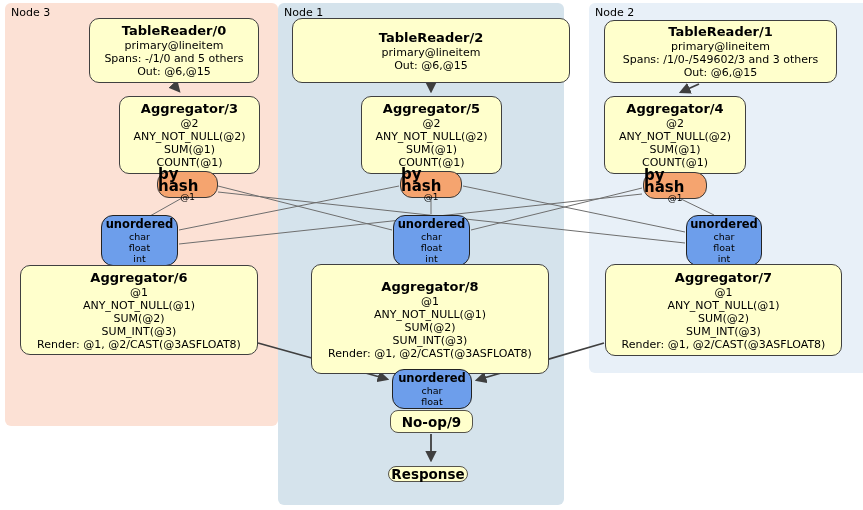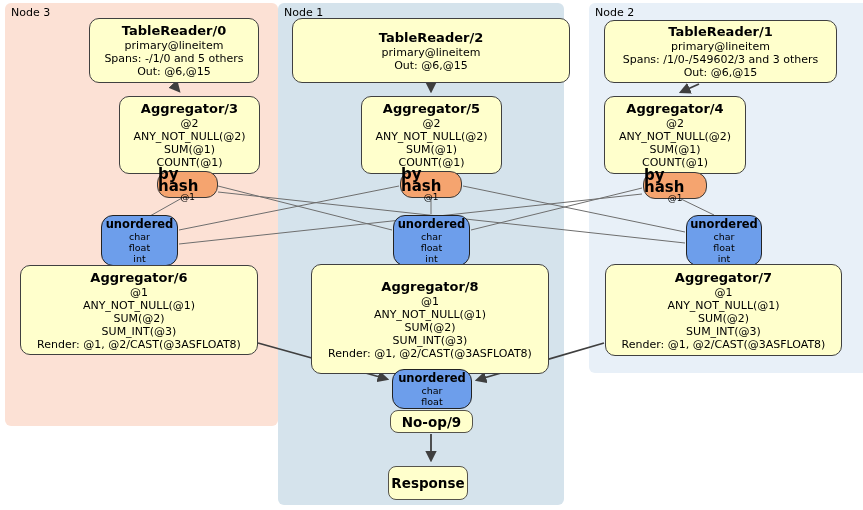--- a/index.html
+++ b/index.html
@@ -43,21 +43,21 @@
   .stype{font-size:9.5px;line-height:11px;color:#000;}
   #s3{left:101px;top:215px;width:77px;height:51px;}
   #s1{left:393px;top:215px;width:77px;height:51px;}
   #s2{left:686px;top:215px;width:76px;height:51px;}
   #fsync{left:392px;top:369px;width:80px;height:40px;}
 
   .term{position:absolute;z-index:2;background:#ffffcc;border:1px solid #56544c;border-radius:8px;
         display:flex;justify-content:center;align-items:center;font-weight:bold;font-size:13.5px;
         color:#000;box-sizing:border-box;}
   #noop{left:390px;top:410px;width:83px;height:23px;}
-  #resp{left:388px;top:466px;width:80px;height:34px;}
+  #resp{left:388px;top:466px;width:80px;height:16px;}
 </style>
 </head>
 <body>
 
 <div class="canvas">
 
   <div class="region" id="region-node3">
     <div class="region-label">Node 3</div>
   </div>
   <div class="region" id="region-node1">

